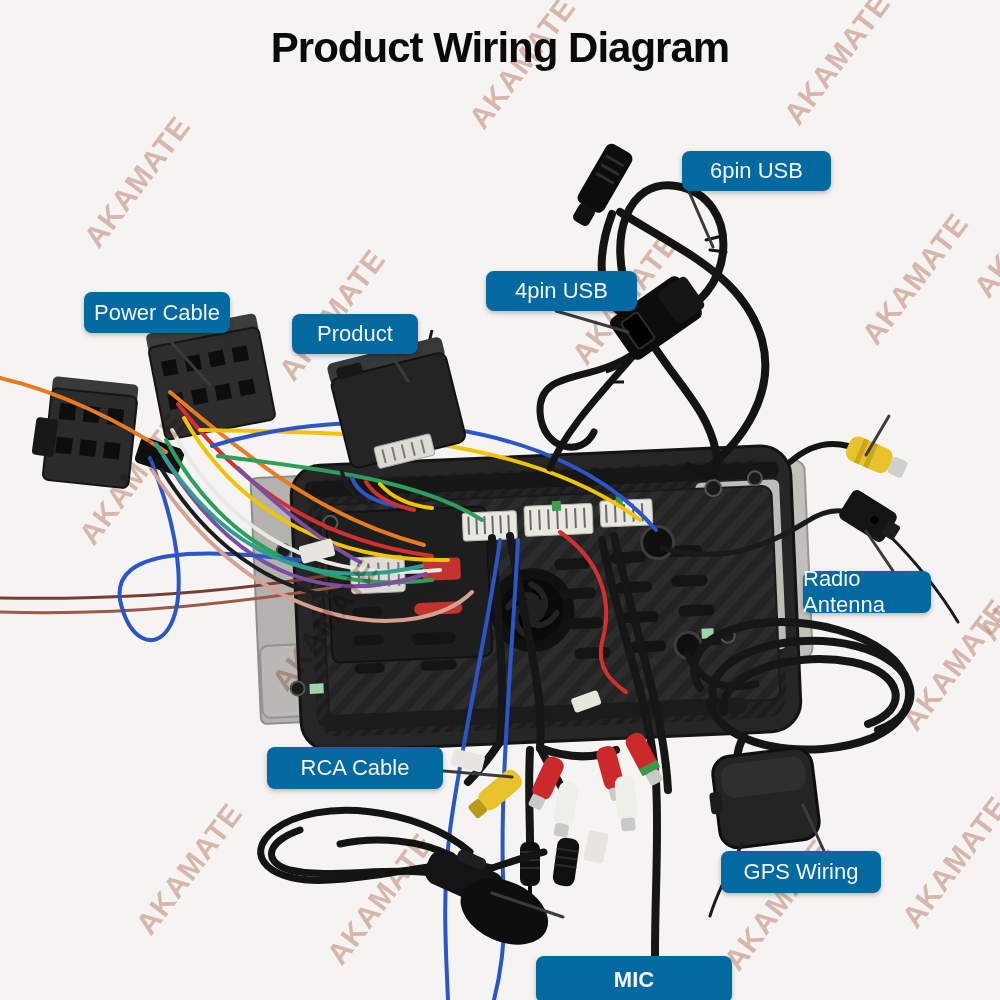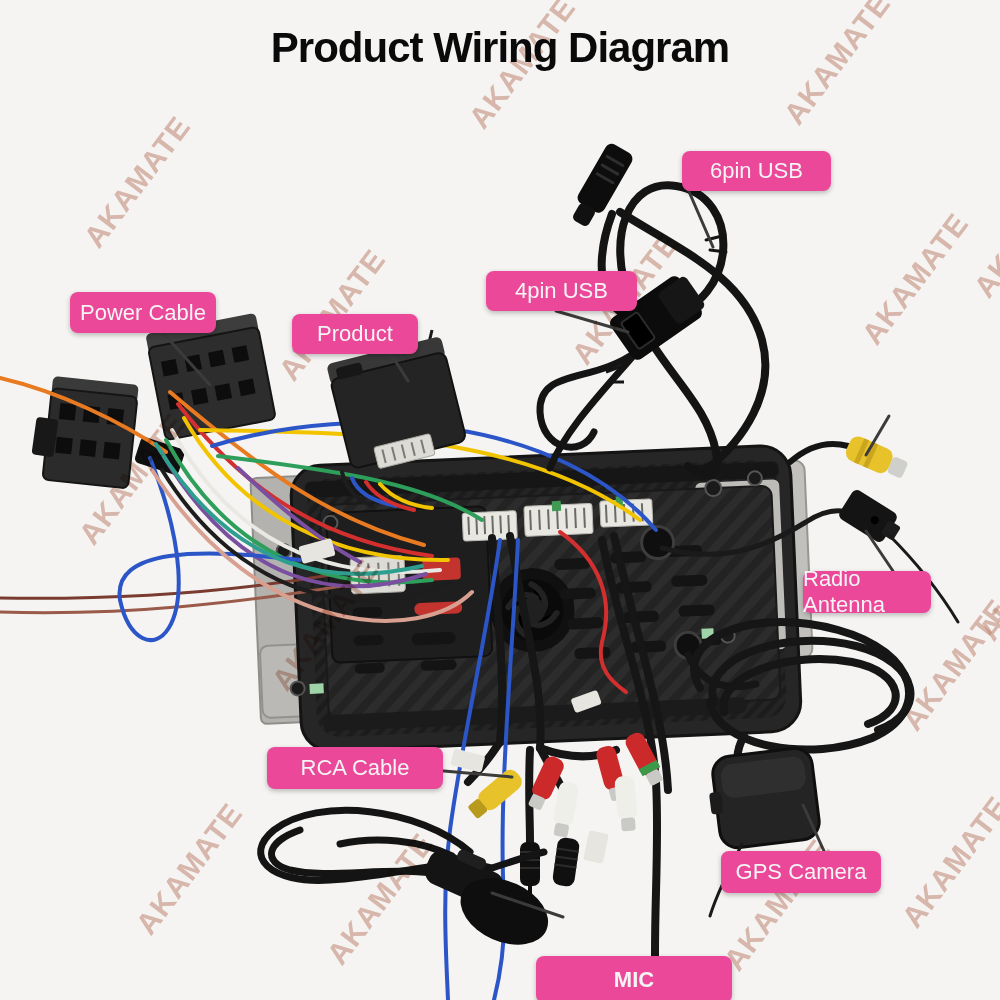--- a/index.html
+++ b/index.html
@@ -13,21 +13,21 @@
     position:absolute;top:24px;left:0;width:1000px;text-align:center;
     font-size:42px;font-weight:700;letter-spacing:-1px;color:#0a0a0a;margin:0;
   }
   .wm-layer{position:absolute;inset:0;pointer-events:none;mix-blend-mode:multiply;z-index:3;}
   .wm{
     position:absolute;font-size:30px;font-weight:700;letter-spacing:1px;
     color:rgba(198,138,118,0.55);transform:rotate(-53deg);white-space:nowrap;
   }
   .art{position:absolute;inset:0;z-index:1;}
   .callout{
-    position:absolute;z-index:4;background:#ec4899;color:#f4f4f4;
+    position:absolute;z-index:4;background:#0369a1;color:#f4f4f4;
     border-radius:8px;display:flex;align-items:center;justify-content:center;
     font-size:22px;box-shadow:0 2px 5px rgba(0,0,0,0.25);
   }
 </style>
 </head>
 <body>
 
 <div id="stage">
 
   <h1 class="page-title">Product Wiring Diagram</h1>
@@ -391,21 +391,21 @@
       <span class="wm" style="left: 55px; top: 462px;">AKAMATE</span>
       <span class="wm" style="left: 248px; top: 608px;">AKAMATE</span>
       <span class="wm" style="left: 878px; top: 648px;">AKAMATE</span>
       <span class="wm" style="left: 112px; top: 852px;">AKAMATE</span>
       <span class="wm" style="left: 303px; top: 882px;">AKAMATE</span>
       <span class="wm" style="left: 700px; top: 888px;">AKAMATE</span>
       <span class="wm" style="left: 878px; top: 845px;">AKAMATE</span>
       <span class="wm" style="left: 955px; top: 558px;">AKAMATE</span>
     </div>
 
-  <div class="callout" style="left:70px;top:292px;width:146px;height:41px;">Power Cable</div>
+  <div class="callout" style="left:84px;top:292px;width:146px;height:41px;">Power Cable</div>
   <div class="callout" style="left:292px;top:314px;width:126px;height:40px;">Product</div>
   <div class="callout" style="left:486px;top:271px;width:151px;height:40px;">4pin USB</div>
   <div class="callout" style="left:682px;top:151px;width:149px;height:40px;">6pin USB</div>
   <div class="callout" style="left:803px;top:571px;width:128px;height:42px;">Radio Antenna</div>
   <div class="callout" style="left:267px;top:747px;width:176px;height:42px;">RCA Cable</div>
-  <div class="callout" style="left:721px;top:851px;width:160px;height:42px;">GPS Camera</div>
+  <div class="callout" style="left:721px;top:851px;width:160px;height:42px;">GPS Wiring</div>
   <div class="callout" style="left:536px;top:956px;width:196px;height:47px;font-weight:bold;">MIC</div>
 </div>
 
 </body></html>

